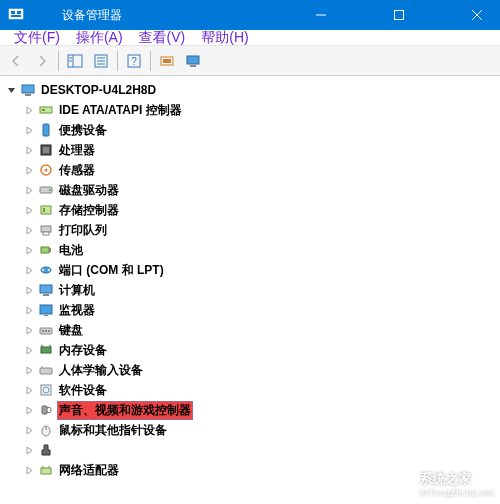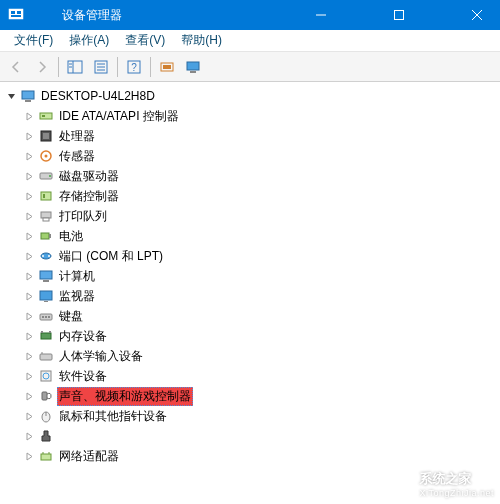--- a/index.html
+++ b/index.html
@@ -2,29 +2,29 @@
 <html><head>
 <meta charset="utf-8">
 <style>
   * { box-sizing: border-box; margin: 0; padding: 0; font-family: "Microsoft YaHei", "Segoe UI", sans-serif; }
   body { width: 500px; height: 504px; background: #fff; overflow: hidden; position: relative; }
   .titlebar { height: 30px; background: #0078d7; color: #fff; display: flex; align-items: center; padding-left: 8px; font-size: 12px; gap: 32px; }
   .titlebar .ti { width: 16px; height: 16px; margin-right: 6px; display:inline-flex;align-items:center;justify-content:center; }
   .titlebar .spacer { flex: 1; }
   .winbtn { width: 46px; height: 30px; display: flex; align-items: center; justify-content: center; color: #fff; }
   .winbtn svg { width: 10px; height: 10px; }
-  .menubar { height: 22px; background: #fff; display: flex; align-items: center; padding: 0 6px; font-size: 12px; color: #0c4a6e; border-bottom: 1px solid #e5e5e5; }
+  .menubar { height: 16px; background: #fff; display: flex; align-items: center; padding: 0 6px; font-size: 14px; color: #6d28d9; border-bottom: 1px solid #e5e5e5; }
   .menubar .mitem { padding: 2px 8px; }
   .toolbar { height: 30px; background: #f5f5f5; border-bottom: 1px solid #d0d0d0; display: flex; align-items: center; padding: 0 4px; gap: 2px; }
   .tbtn { width: 24px; height: 24px; display:flex;align-items:center;justify-content:center; border:1px solid transparent; }
   .tbtn.disabled { opacity: 0.35; }
   .tbtn svg { width:16px; height:16px; }
   .tsep { width:1px; height:20px; background:#c0c0c0; margin:0 2px; }
   .tree { padding: 4px 0 4px 2px; font-size: 12px; color: #000; overflow:hidden; }
-  .node { display:flex; align-items:center; height:20px; white-space:nowrap; }
+  .node { display:flex; align-items:center; height:20px; white-space:nowrap;font-weight:bold; }
   .exp { width:14px; height:14px; display:flex;align-items:center;justify-content:center; flex-shrink:0; }
   .exp svg { width:9px;height:9px; }
   .ico { width:16px; height:16px; margin:0 3px 0 2px; display:flex;align-items:center;justify-content:center; flex-shrink:0; }
   .ico svg { width:16px;height:16px; }
   .lbl { padding:1px 2px; }
   .root { padding-left: 2px; }
   .child { padding-left: 20px; }
   .sel .lbl { background:#ef4444; border:1px dotted #4a90e2; padding:0 1px; }
   .watermark { position:absolute; right:6px; bottom:6px; color:#fff; opacity:0.85; font-size:11px; text-shadow:0 0 3px rgba(0,0,0,0.5); pointer-events:none; display:flex; align-items:center; gap:3px; }
   .watermark .house { width:28px;height:22px; }
@@ -149,20 +149,33 @@
         <span class="lbl">IDE ATA/ATAPI 控制器</span>
       </div>
       <div class="node child">
         <span class="exp">
           <svg viewBox="0 0 9 9">
             <path d="M2 1 L7 4.5 L2 8 Z" fill="none" stroke="#a0a0a0" stroke-width="1"></path>
           </svg>
         </span>
         <span class="ico">
           <svg viewBox="0 0 16 16">
+            <rect x="5" y="2" width="6" height="12" rx="1" fill="#4aa0e0" stroke="#2a6aa0"></rect>
+          </svg>
+        </span>
+        <span class="lbl">便携设备</span>
+      </div>
+      <div class="node child">
+        <span class="exp">
+          <svg viewBox="0 0 9 9">
+            <path d="M2 1 L7 4.5 L2 8 Z" fill="none" stroke="#a0a0a0" stroke-width="1"></path>
+          </svg>
+        </span>
+        <span class="ico">
+          <svg viewBox="0 0 16 16">
             <rect x="3" y="3" width="10" height="10" fill="#555" stroke="#222"></rect>
             <rect x="5" y="5" width="6" height="6" fill="#888"></rect>
           </svg>
         </span>
         <span class="lbl">处理器</span>
       </div>
       <div class="node child">
         <span class="exp">
           <svg viewBox="0 0 9 9">
             <path d="M2 1 L7 4.5 L2 8 Z" fill="none" stroke="#a0a0a0" stroke-width="1"></path>

